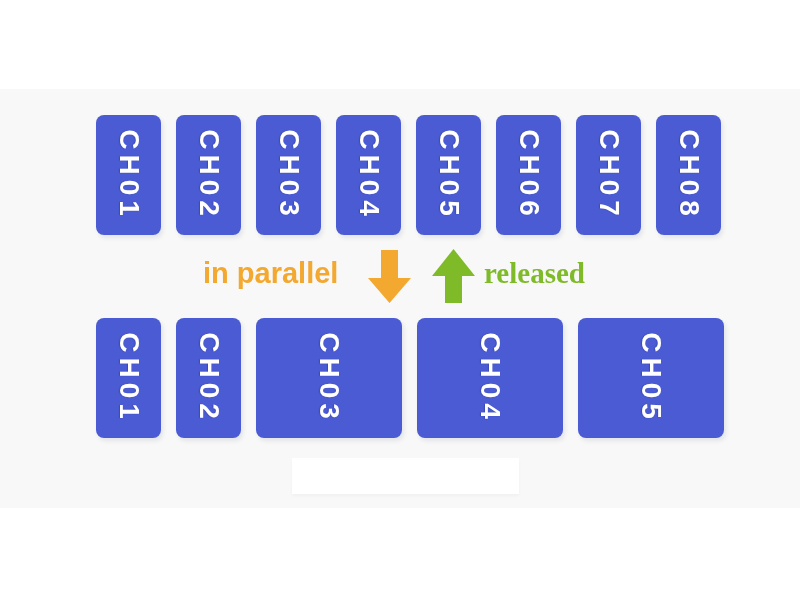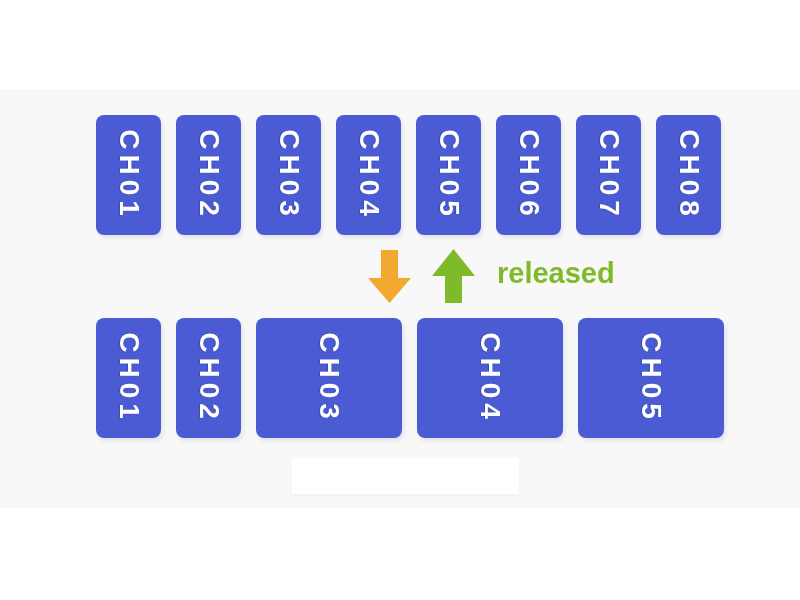--- a/index.html
+++ b/index.html
@@ -34,21 +34,21 @@
     color:var(--block-text);
     font-weight:bold;font-size:28px;letter-spacing:5px;
     white-space:nowrap;line-height:1;
     text-shadow:0 1px 1px rgba(30,40,100,0.30);
   }
   .mid-label{
     position:absolute;font-weight:bold;font-size:29px;line-height:1;
     white-space:nowrap;
   }
   .label-parallel{left:203px;top:259px;color:var(--orange);}
-  .label-released{left:497px;top:259px;color:var(--green);}
+  .label-released{left:484px;top:259px;color:var(--green);font-family:Liberation Serif, serif;}
   .arrow{position:absolute;display:block;}
   .arrow-down{left:368px;top:250px;color:var(--orange);}
   .arrow-up{left:432px;top:249px;color:var(--green);}
   .arrow svg{display:block;}
   .white-box{
     position:absolute;left:292px;top:458px;width:227px;height:36px;
     background:#ffffff;
     box-shadow:0 2px 3px rgba(0,0,0,0.03);
   }
 </style>
@@ -79,20 +79,21 @@
       <span class="vtext">CH06</span>
     </div>
     <div class="block">
       <span class="vtext">CH07</span>
     </div>
     <div class="block">
       <span class="vtext">CH08</span>
     </div>
   </div>
 
+  <span class="mid-label label-parallel">in parallel</span>
 
   <span class="arrow arrow-down">
     <svg width="43" height="53" viewBox="0 0 43 53" xmlns="http://www.w3.org/2000/svg">
       <polygon points="13,0 30,0 30,28 43,28 21.5,53 0,28 13,28" fill="currentColor"></polygon>
     </svg>
   </span>
 
   <span class="arrow arrow-up">
     <svg width="43" height="54" viewBox="0 0 43 54" xmlns="http://www.w3.org/2000/svg">
       <polygon points="21.5,0 43,27 30,27 30,54 13,54 13,27 0,27" fill="currentColor"></polygon>

